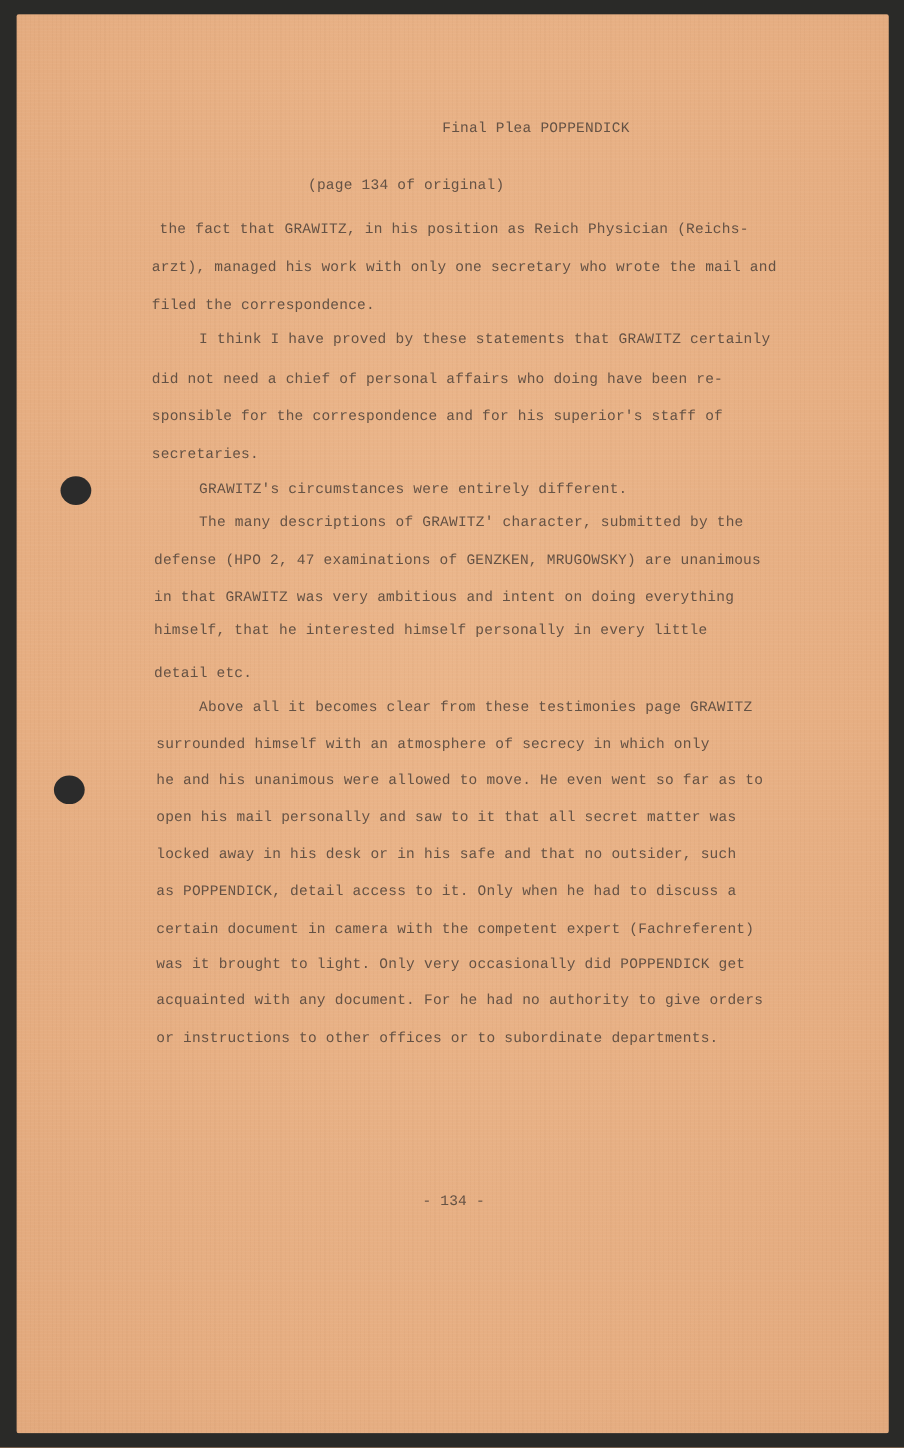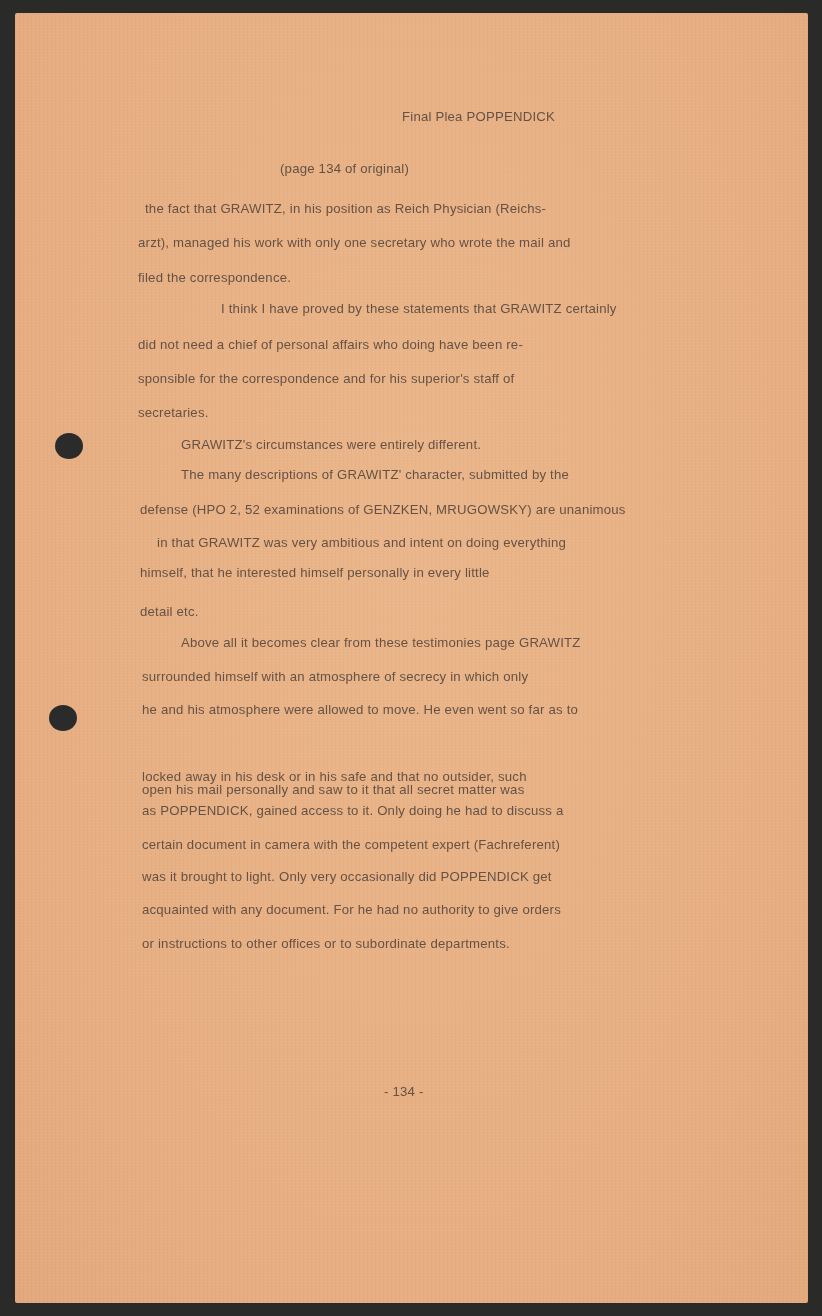--- a/index.html
+++ b/index.html
@@ -30,21 +30,21 @@
       position: absolute;
       width: 28px;
       height: 26px;
       background: #2b2b2b;
       border-radius: 50%;
     }
     .hole-1 { left: 40px; top: 420px; }
     .hole-2 { left: 34px; top: 692px; }
     .typed {
       position: absolute;
-      font-family: Liberation Sans, sans-serif;
+      font-family: Liberation Mono, monospace;
       font-size: 13.2px;
       color: #5a4a3f;
       white-space: nowrap;
       letter-spacing: 0.2px;
       opacity: 0.92;
     }
     .header-title { left: 402px; top: 109px; }
     .page-ref { left: 280px; top: 161px; }
     .page-number { left: 384px; top: 1084px; }
   </style>
@@ -55,36 +55,36 @@
   <div class="punch-hole hole-1"></div>
   <div class="punch-hole hole-2"></div>
 
   <div class="typed header-title" style="left: 387px; top: 96px;">Final Plea POPPENDICK</div>
   <div class="typed page-ref" style="left: 265px; top: 148px;">(page 134 of original)</div>
 
   <div id="body-lines">
       <div class="typed" style="left: 130px; top: 188px;">the fact that GRAWITZ, in his position as Reich Physician (Reichs-</div>
       <div class="typed" style="left: 123px; top: 222px;">arzt), managed his work with only one secretary who wrote the mail and</div>
       <div class="typed" style="left: 123px; top: 257px;">filed the correspondence.</div>
-      <div class="typed" style="left: 166px; top: 288px; margin-left: 40px;">I think I have proved by these statements that GRAWITZ certainly</div>
+      <div class="typed" style="left: 166px; top: 288px;">I think I have proved by these statements that GRAWITZ certainly</div>
       <div class="typed" style="left: 123px; top: 324px;">did not need a chief of personal affairs who doing have been re-</div>
       <div class="typed" style="left: 123px; top: 358px;">sponsible for the correspondence and for his superior's staff of</div>
       <div class="typed" style="left: 123px; top: 392px; text-align: right;">secretaries.</div>
       <div class="typed" style="left: 166px; top: 424px;">GRAWITZ's circumstances were entirely different.</div>
       <div class="typed" style="left: 166px; top: 454px;">The many descriptions of GRAWITZ' character, submitted by the</div>
-      <div class="typed" style="left: 125px; top: 489px;">defense (HPO 2, 52 examinations of GENZKEN, MRUGOWSKY) are unanimous</div>
-      <div class="typed" style="left: 142px; top: 522px;">in that GRAWITZ was very ambitious and intent on doing everything</div>
+      <div class="typed" style="left: 125px; top: 489px;">defense (HPO 2, 47 examinations of GENZKEN, MRUGOWSKY) are unanimous</div>
+      <div class="typed" style="left: 125px; top: 522px;">in that GRAWITZ was very ambitious and intent on doing everything</div>
       <div class="typed" style="left: 125px; top: 552px; text-align: center;">himself, that he interested himself personally in every little</div>
       <div class="typed" style="left: 125px; top: 591px;">detail etc.</div>
       <div class="typed" style="left: 166px; top: 622px;">Above all it becomes clear from these testimonies page GRAWITZ</div>
       <div class="typed" style="left: 127px; top: 656px;">surrounded himself with an atmosphere of secrecy in which only</div>
-      <div class="typed" style="left: 127px; top: 689px;">he and his atmosphere were allowed to move. He even went so far as to</div>
-      <div class="typed" style="left: 127px; top: 722px; margin-top: 47px;">open his mail personally and saw to it that all secret matter was</div>
+      <div class="typed" style="left: 127px; top: 689px;">he and his unanimous were allowed to move. He even went so far as to</div>
+      <div class="typed" style="left: 127px; top: 722px;">open his mail personally and saw to it that all secret matter was</div>
       <div class="typed" style="left: 127px; top: 756px;">locked away in his desk or in his safe and that no outsider, such</div>
-      <div class="typed" style="left: 127px; top: 790px;">as POPPENDICK, gained access to it. Only doing he had to discuss a</div>
+      <div class="typed" style="left: 127px; top: 790px;">as POPPENDICK, detail access to it. Only when he had to discuss a</div>
       <div class="typed" style="left: 127px; top: 824px;">certain document in camera with the competent expert (Fachreferent)</div>
       <div class="typed" style="left: 127px; top: 856px;">was it brought to light. Only very occasionally did POPPENDICK get</div>
       <div class="typed" style="left: 127px; top: 889px;">acquainted with any document. For he had no authority to give orders</div>
       <div class="typed" style="left: 127px; top: 923px;">or instructions to other offices or to subordinate departments.</div>
     </div>
 
   <div class="typed page-number" style="left: 369px; top: 1071px;">- 134 -</div>
 </div>
 
 </body></html>

